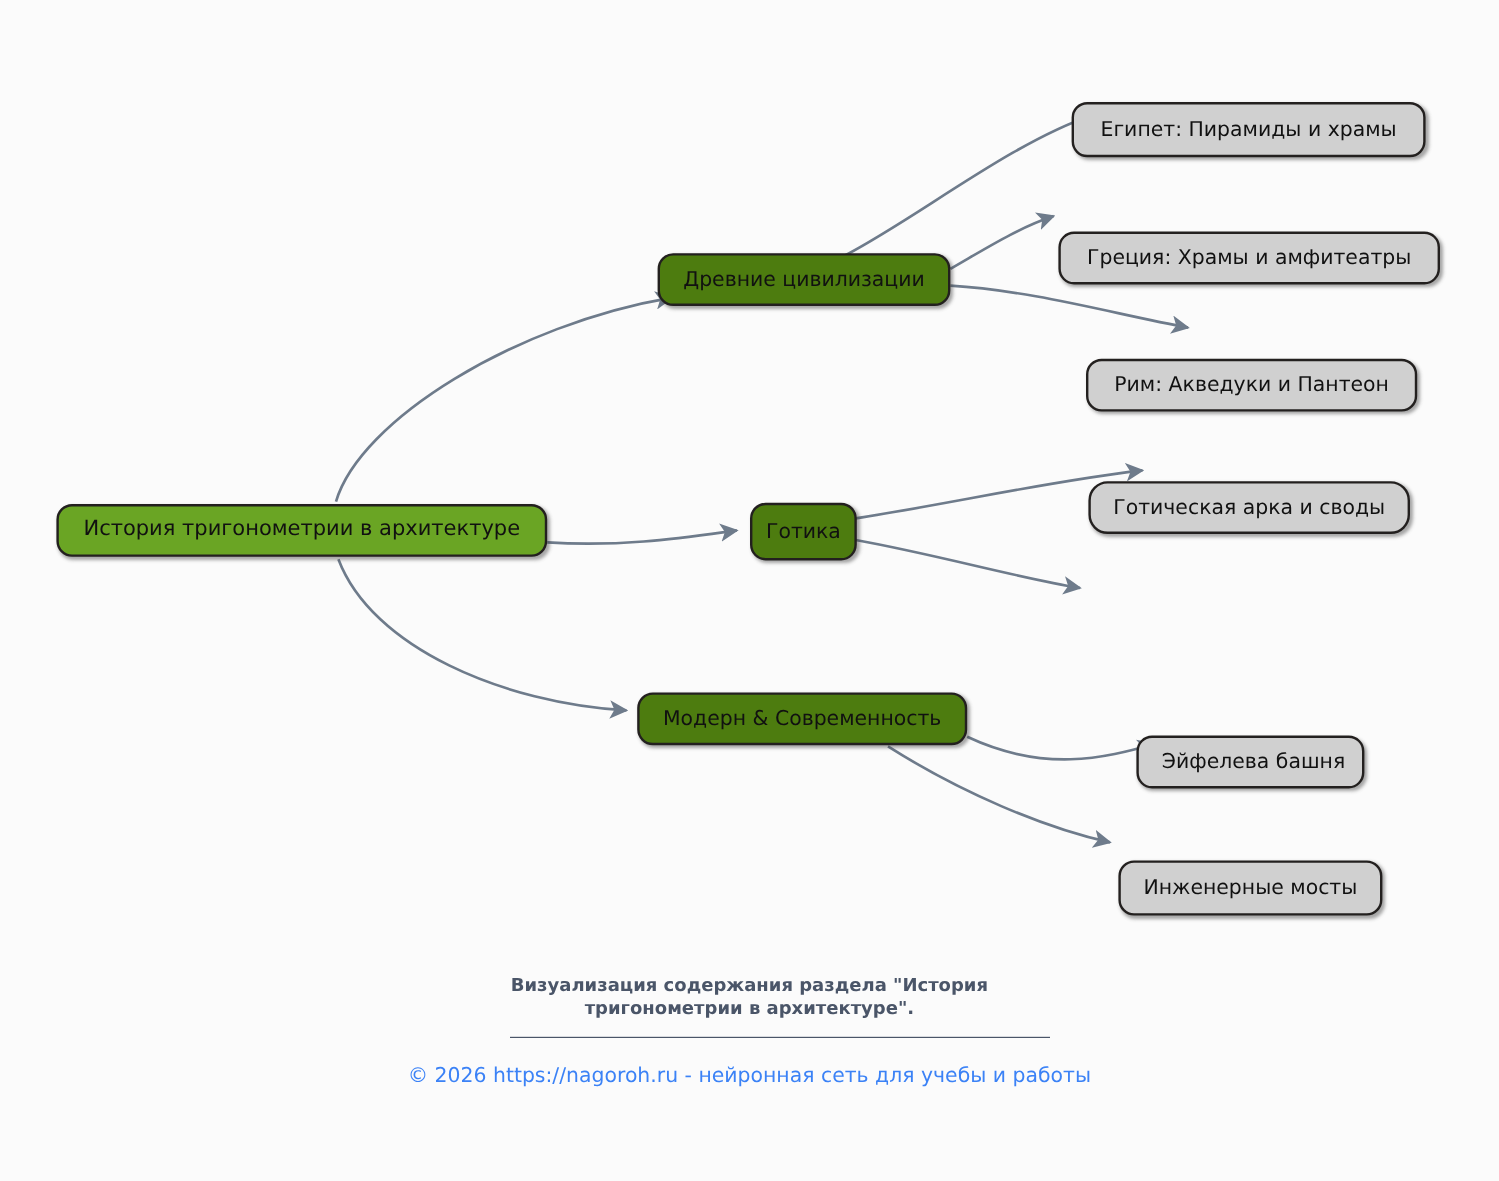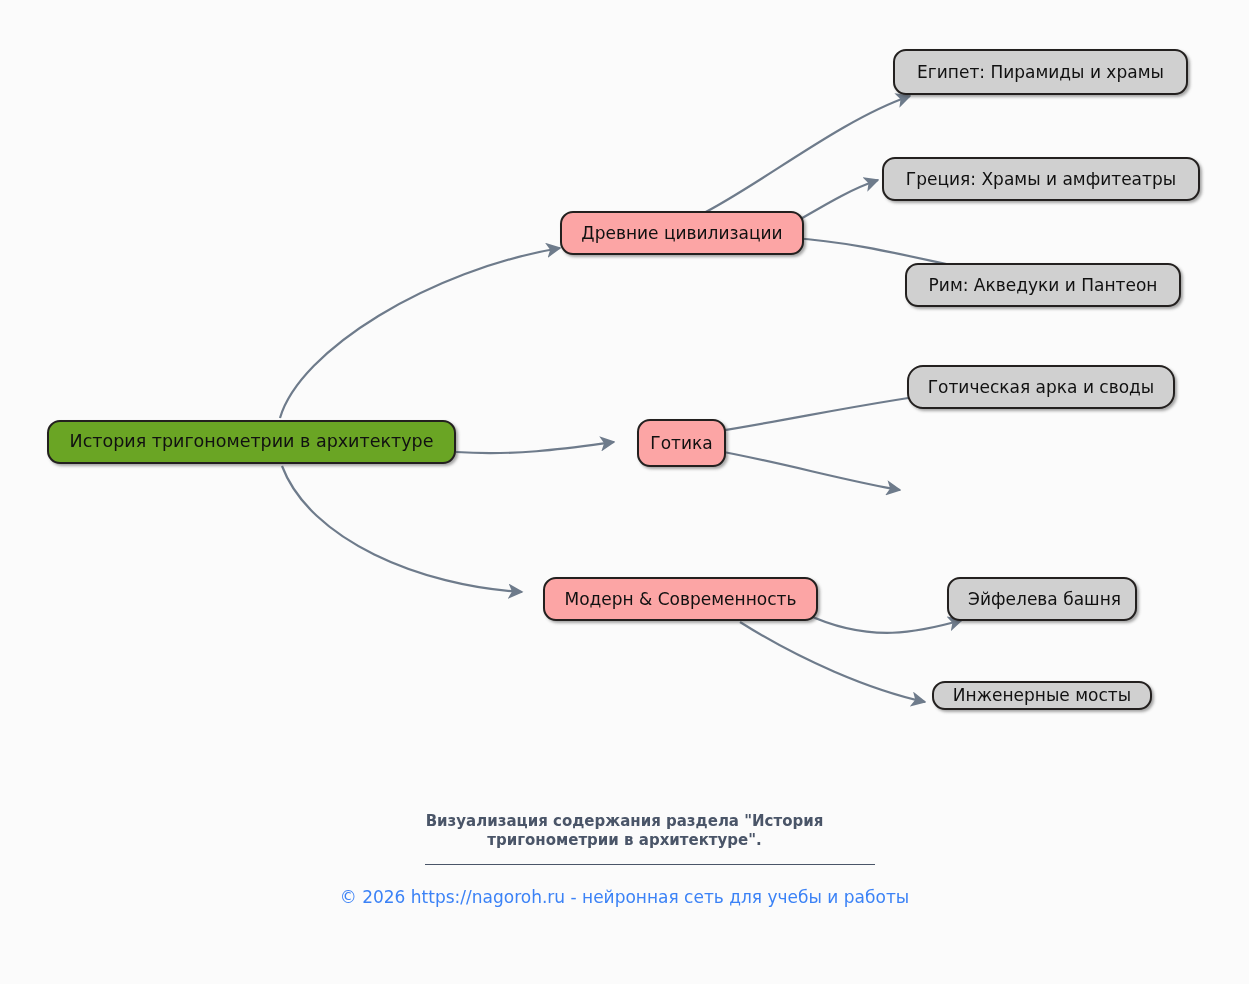--- a/index.html
+++ b/index.html
@@ -42,25 +42,25 @@
     color: #111111;
     white-space: nowrap;
     padding: 0 14px;
     user-select: none;
   }
   .node.root {
     background: #6aa524;
     font-size: 17.5px;
   }
   .node.branch {
-    background: #fca5a5;
-    margin-left: 12px;
+    background: #4d7c0f;
   }
   .node.leaf {
     background: #d0d0d0;
+    margin-top: 36px;
   }
   .footer {
     position: absolute;
     left: 0;
     width: 1249px;
     text-align: center;
   }
   .footer-caption {
     top: 812px;
     font-family: "DejaVu Sans", sans-serif;
@@ -142,21 +142,21 @@
 
 
   <div class="node branch" style="left:531px; top:577px; width:275px; height:44px;">
     <span>Модерн &amp; Современность</span>
   </div>
 
   <div class="node leaf" style="left:947px; top:577px; width:190px; height:44px;justify-content:flex-end;">
     <span>Эйфелева башня</span>
   </div>
 
-  <div class="node leaf" style="left:932px; top:681px; width:220px; height:29px;">
+  <div class="node leaf" style="left:932px; top:681px; width:220px; height:46px;">
     <span>Инженерные мосты</span>
   </div>
 
   <div class="footer footer-caption">
     <div>Визуализация содержания раздела "История</div>
     <div>тригонометрии в архитектуре".</div>
   </div>
 
   <div class="footer-rule"></div>
 

